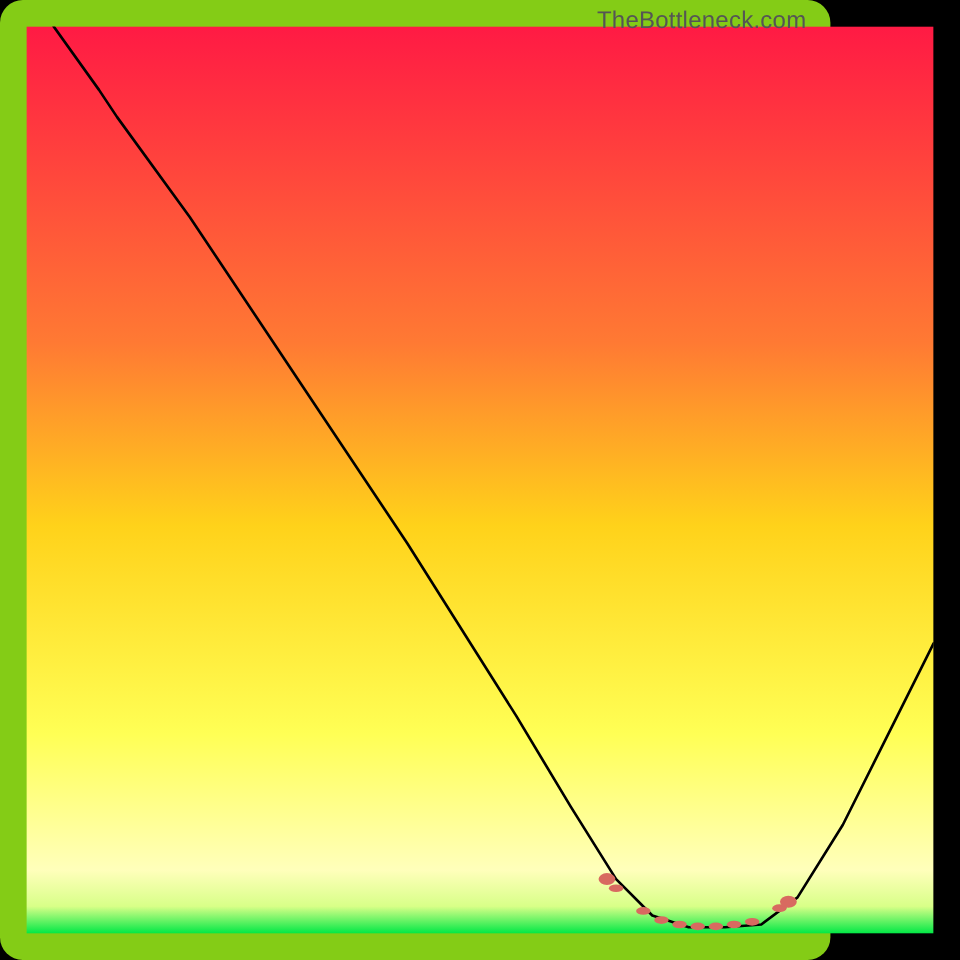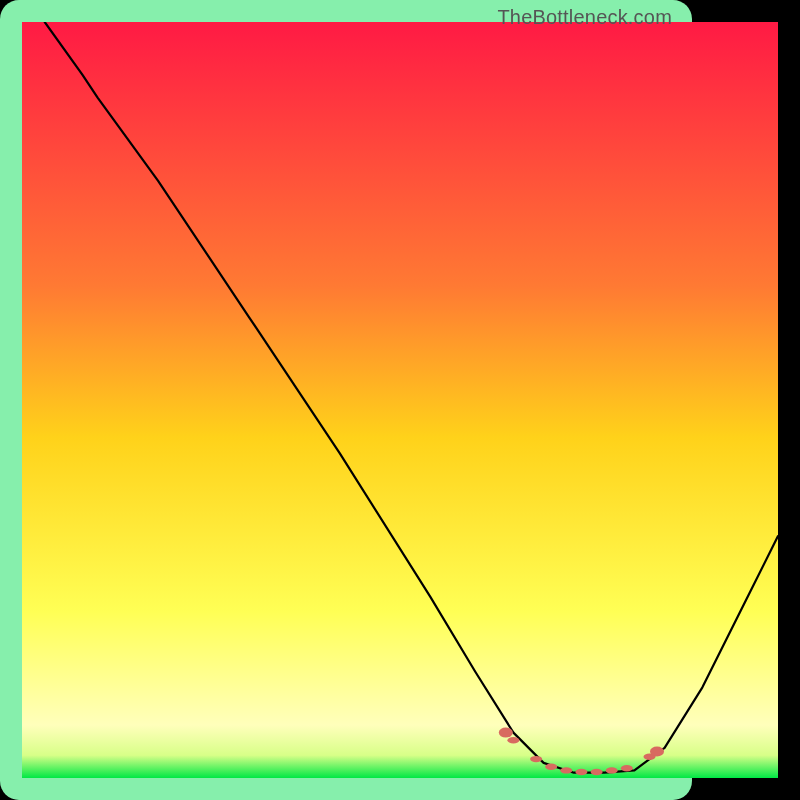--- a/index.html
+++ b/index.html
@@ -8,21 +8,21 @@
     background: #000;
     width: 800px;
     height: 800px;
     position: relative;
     font-family: Arial, sans-serif;
   }
   .container {
     width: 692px;
     height: 800px;
     position: relative;
-    background: #86efac;
+    background: #84cc16;
     border-radius: 19px;
   }
   .watermark {
     position: absolute;
     top: 6px;
     right: 20px;
     color: #555;
     font-size: 20px;
     font-weight: 500;
     z-index: 3;

